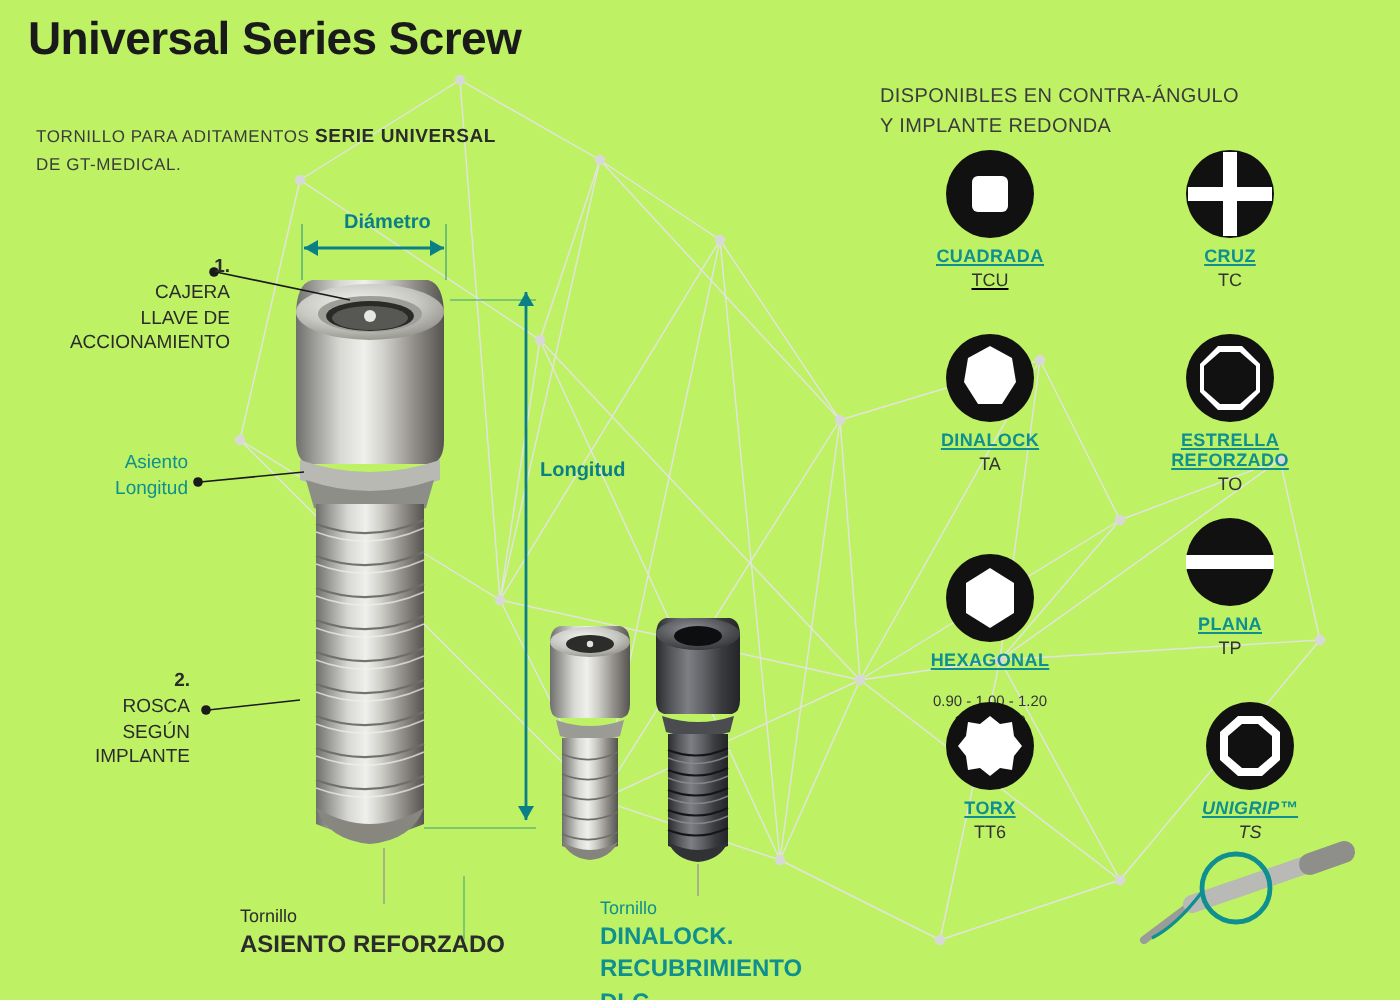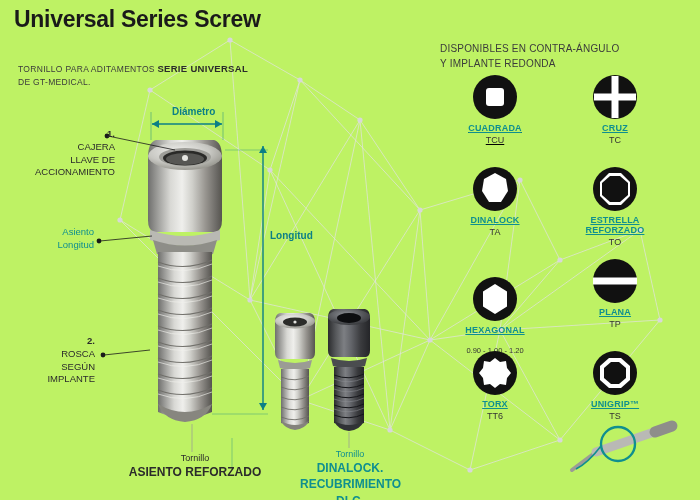--- a/index.html
+++ b/index.html
@@ -79,21 +79,20 @@
     font-size: 10px;
     color: #0b7f86;
     font-weight: bold;
   }
 
   
   .cap {
     position: absolute;
     font-size: 9px;
     color: #2b2b2b;
-    text-align: center;
     line-height: 1.35;
   }
   .cap .b {
     font-weight: bold;
     font-size: 12px;
   }
   .cap-teal {
     color: #0f8f8f;
   }
 
@@ -459,21 +458,21 @@
 
     <div class="drive-cell" style="left:0px; top:276px;">
       <svg class="drive-icon" viewBox="0 0 46 46">
         <circle cx="23" cy="23" r="22" fill="#111"></circle>
         <path d="M23 8 L28 12 L34 11 L35 18 L39 23 L35 28 L34 35 L28 34 L23 38 L18 34 L12 35 L11 28 L7 23 L11 18 L12 11 L18 12 Z" fill="#fff"></path>
       </svg>
       <div class="drive-name">TORX</div>
       <div class="drive-code">TT6</div>
     </div>
 
-    <div class="drive-cell" style="left:120px; top:276px;">
+    <div class="drive-cell" style="left:130px; top:276px;font-style:italic;">
       <svg class="drive-icon" viewBox="0 0 46 46">
         <circle cx="23" cy="23" r="22" fill="#111"></circle>
         <path d="M17 8 H29 L38 16 V30 L29 38 H17 L8 30 V16 Z" fill="#fff"></path>
         <path d="M19 12 H27 L34 18 V28 L27 34 H19 L12 28 V18 Z" fill="#111"></path>
       </svg>
       <div class="drive-name">UNIGRIP™</div>
       <div class="drive-code">TS</div>
     </div>
 
   </div>

